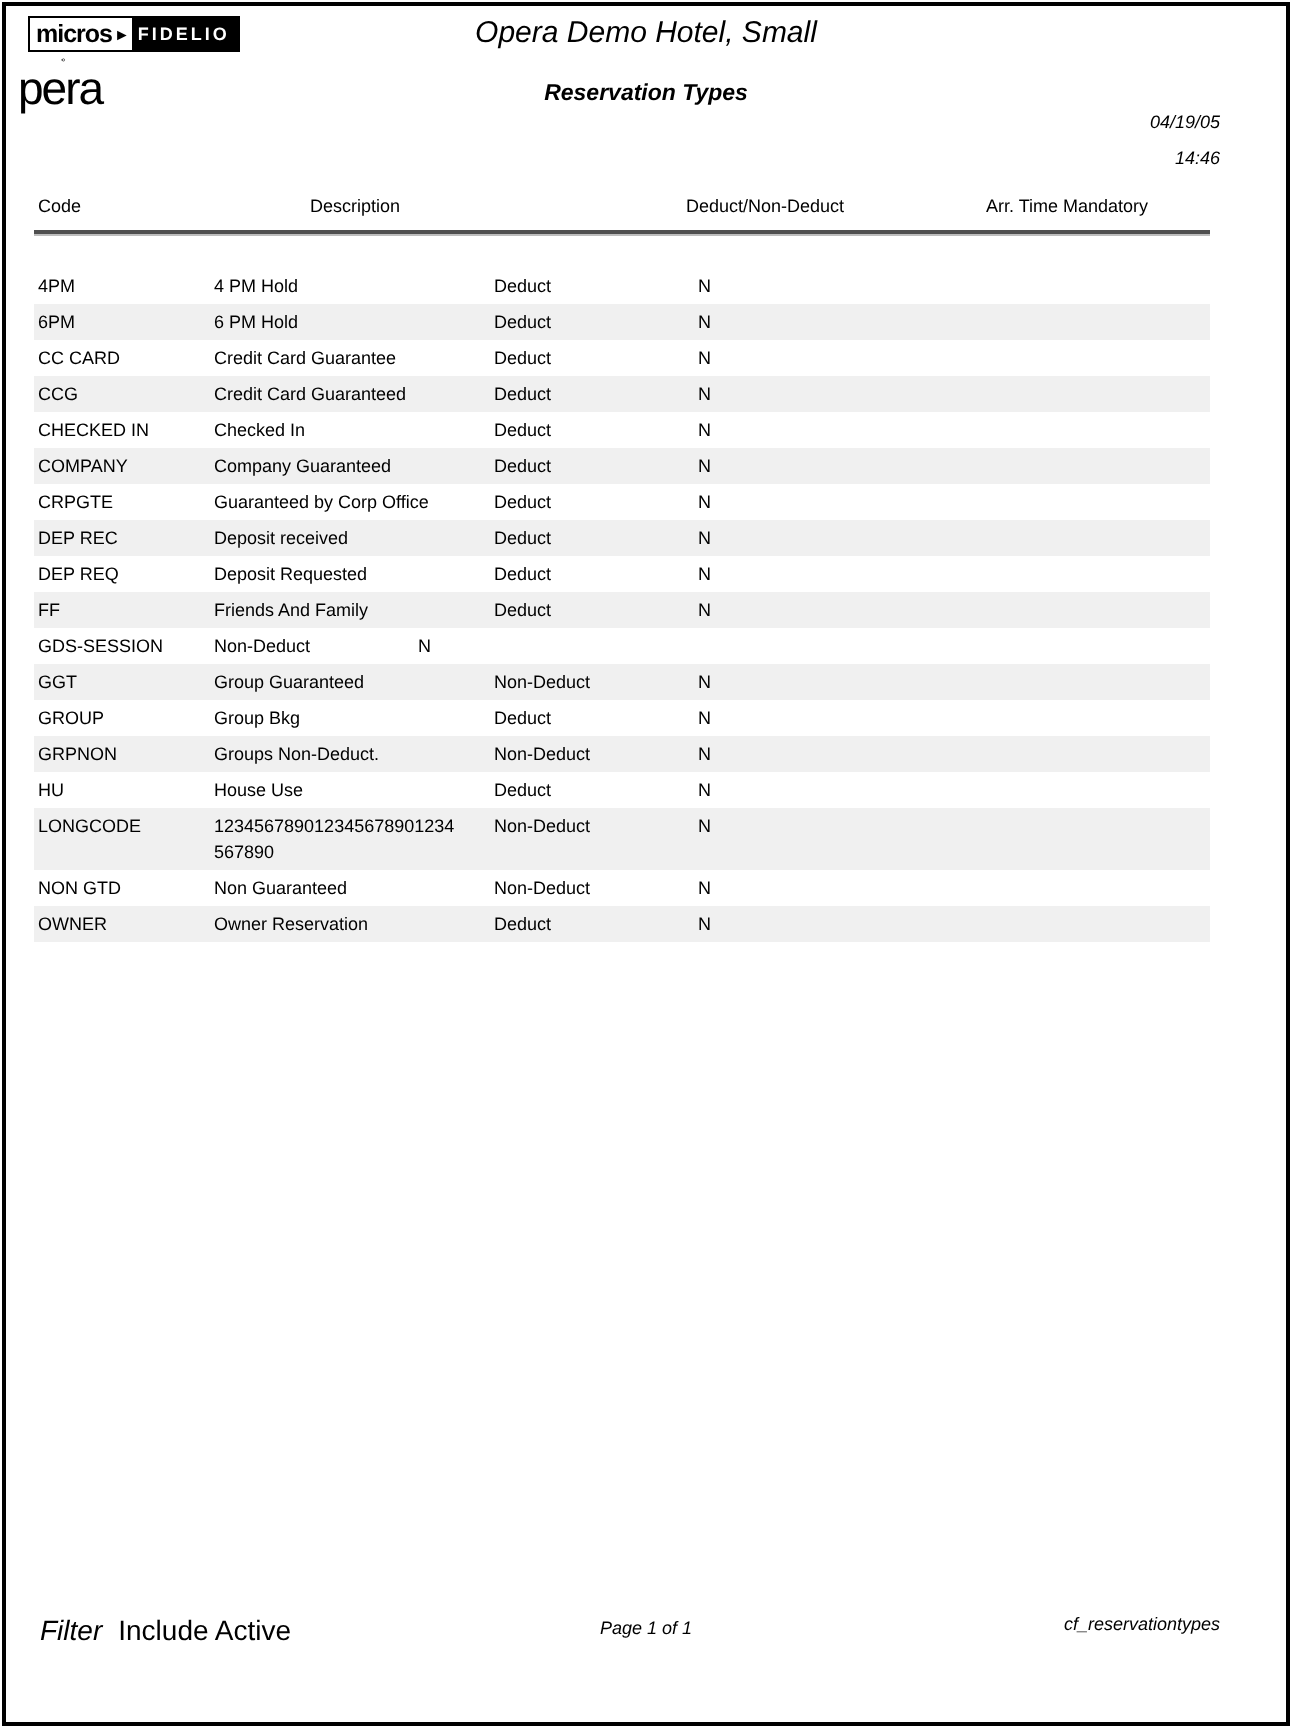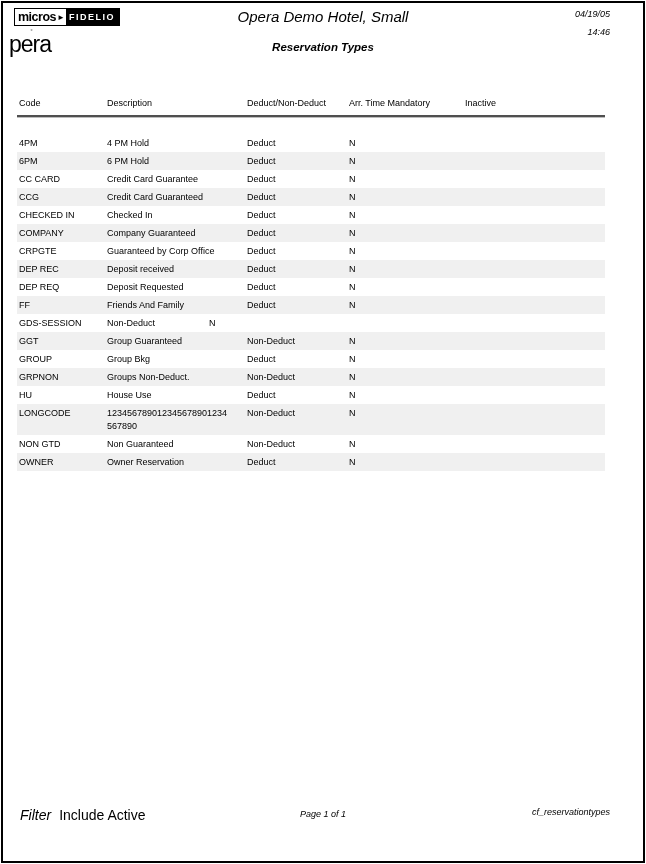--- a/index.html
+++ b/index.html
@@ -48,30 +48,31 @@
     position: absolute; left: 0; right: 0; top: 5px;
     text-align: center; font-style: italic; font-size: 15px;
   }
   .report-title {
     position: absolute; left: 0; right: 0; top: 38px;
     text-align: center; font-style: italic; font-weight: bold; font-size: 11.5px;
   }
   .report-date, .report-time {
     position: absolute; right: 33px; font-style: italic; font-size: 9px;
     text-align: right;
+    margin-top: 47px;
   }
   .report-date { top: 6px; }
   .report-time { top: 24px; }
 
   
   .rtable {
     position: absolute; left: 14px; top: 94px; width: 588px;
     font-size: 9px; line-height: 13px;
   }
-  .thead { display: flex; align-items: center; }
+  .thead { display: flex; align-items: center; gap: 48px; }
   .rule {
     margin-top: 5px; height: 0;
     border-top: 2px solid #4f4f4f;
     border-bottom: 1px solid #bdbdbd;
   }
   .tbody { margin-top: 16px; }
   .trow {
     display: flex; align-items: flex-start;
     padding: 2.5px 0 2.5px 0; box-sizing: border-box;
     min-height: 18px;

